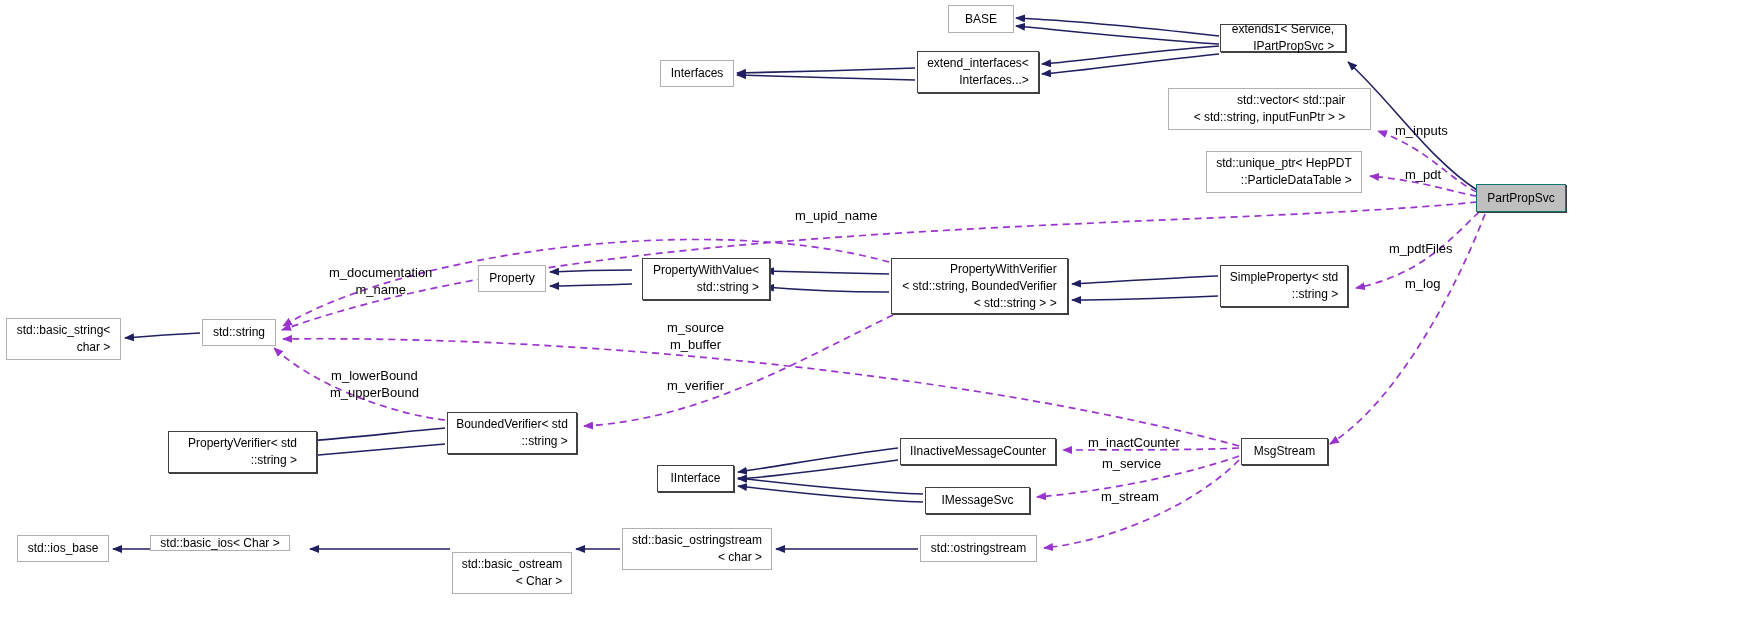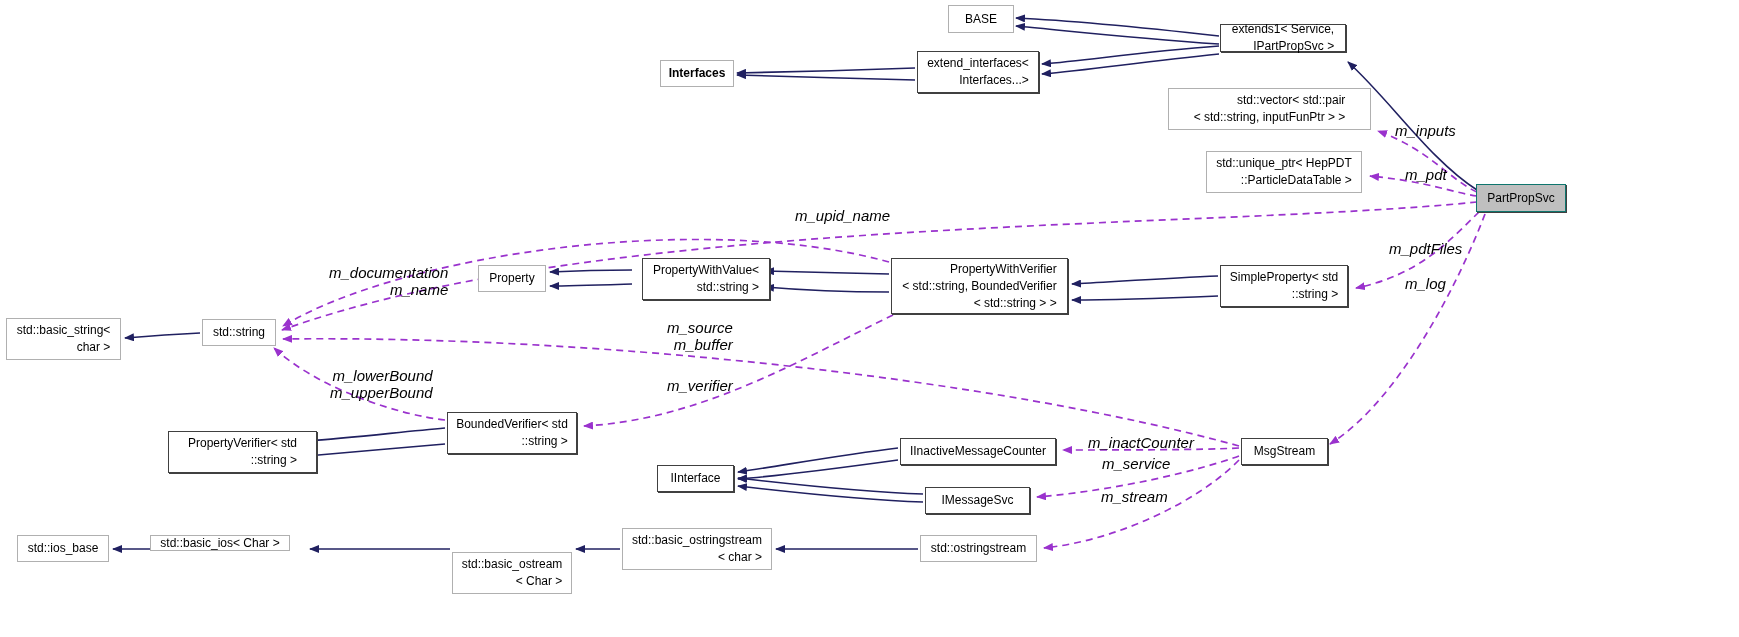--- a/index.html
+++ b/index.html
@@ -33,27 +33,26 @@
     white-space:pre;
     padding:2px 7px;
     z-index:5;
   }
   .node.ext{ border:1px solid #b0b0b0; }
   .node.cls{ border:1px solid #404040; box-shadow:1px 1px 0 0 #404040; }
   .node.focus{ border:1px solid #0f766e; background:#bfbfbf; box-shadow:1px 1px 0 0 #404040;}
   .edge-label{
     position:absolute;
     font-family:"Liberation Sans", sans-serif;
-    font-size:15px;
+    font-size:13px;
     line-height:17px;
     color:#000000;
     white-space:pre;
-    text-align:right;
+    text-align:center;
     z-index:6;
-    font-style:italic;
   }
 </style>
 </head>
 <body>
 
 <div id="diagram">
 
   <svg id="edge-layer" width="1739" height="637" viewBox="0 0 1739 637" xmlns="http://www.w3.org/2000/svg">
     <defs>
       <marker id="arrow-inherit" markerWidth="10" markerHeight="8" refX="9" refY="4" orient="auto" markerUnits="userSpaceOnUse">
@@ -102,21 +101,21 @@
         <path d="M1239,448 C1200,450 1120,450 1063,450" fill="none" stroke="#9a32cd" stroke-width="1.7" stroke-dasharray="7,5" marker-end="url(#arrow-usage)"></path>
         <path d="M1239,456 C1200,470 1120,490 1037,497" fill="none" stroke="#9a32cd" stroke-width="1.7" stroke-dasharray="7,5" marker-end="url(#arrow-usage)"></path>
         <path d="M1239,460 C1200,500 1120,540 1044,548" fill="none" stroke="#9a32cd" stroke-width="1.7" stroke-dasharray="7,5" marker-end="url(#arrow-usage)"></path>
       </g>
   </svg>
 
   <div id="nodes-layer">
       <div class="node ext" style="left: 948px; top: 5px; width: 66px; height: 28px;">BASE</div>
       <div class="node cls" style="left: 1220px; top: 24px; width: 126px; height: 28px;">extends1&lt; Service,
 IPartPropSvc &gt;</div>
-      <div class="node ext" style="left: 660px; top: 60px; width: 74px; height: 27px; font-weight: bold;">Interfaces</div>
+      <div class="node ext" style="left: 660px; top: 60px; width: 74px; height: 27px;">Interfaces</div>
       <div class="node cls" style="left: 917px; top: 51px; width: 122px; height: 42px;">extend_interfaces&lt;
 Interfaces...&gt;</div>
       <div class="node ext" style="left: 1168px; top: 88px; width: 203px; height: 42px;">std::vector&lt; std::pair
 &lt; std::string, inputFunPtr &gt; &gt;</div>
       <div class="node ext" style="left: 1206px; top: 151px; width: 156px; height: 42px;">std::unique_ptr&lt; HepPDT
 ::ParticleDataTable &gt;</div>
       <div class="node focus" style="left: 1476px; top: 184px; width: 90px; height: 28px;">PartPropSvc</div>
       <div class="node ext" style="left: 478px; top: 265px; width: 68px; height: 27px;">Property</div>
       <div class="node cls" style="left: 634px; top: 258px; width: 128px; height: 42px; margin-left: 8px;">PropertyWithValue&lt;
 std::string &gt;</div>

